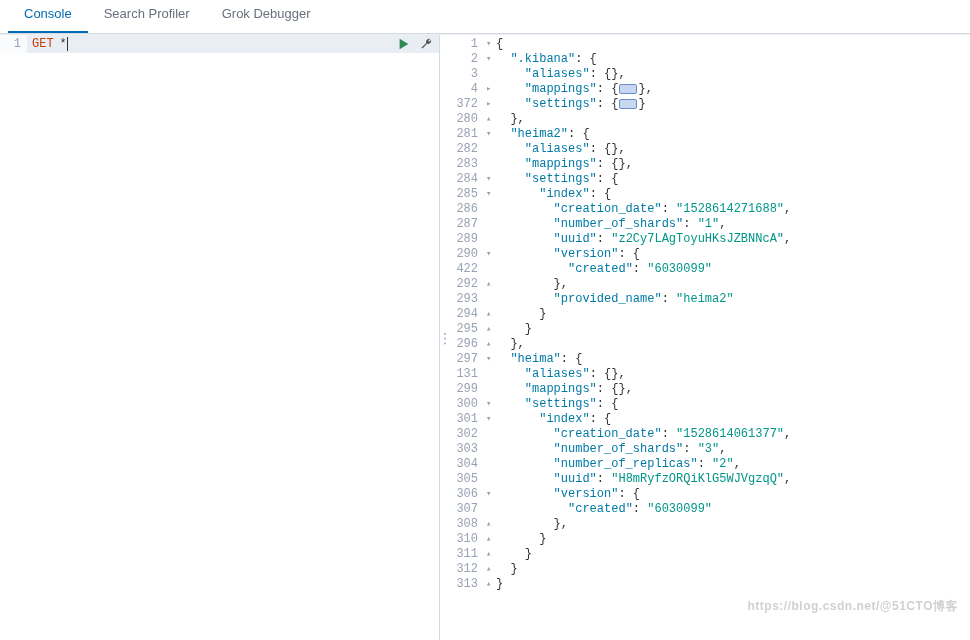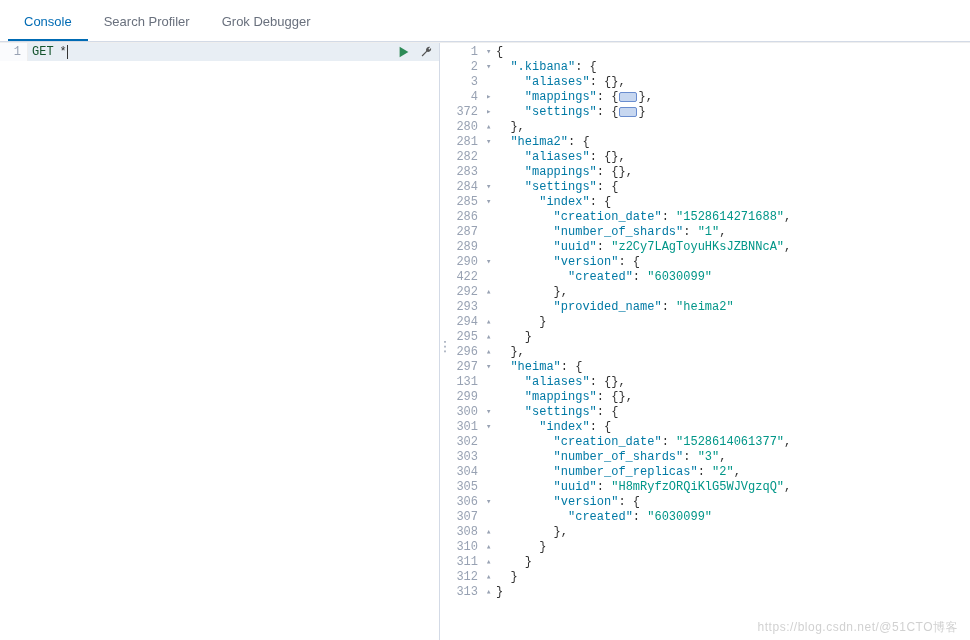--- a/index.html
+++ b/index.html
@@ -9,21 +9,21 @@
     color: #2d2d2d;
     background: #fff;
     width: 970px;
     height: 640px;
     overflow: hidden;
   }
   .tabs {
     display: flex;
     border-bottom: 1px solid #d3dae6;
     padding: 0 8px;
-    height: 42px;
+    height: 34px;
     align-items: flex-end;
   }
   .tab {
     padding: 8px 16px 10px 16px;
     color: #69707d;
     cursor: pointer;
     border-bottom: 2px solid transparent;
   }
   .tab.active {
     color: #006bb4;
@@ -73,21 +73,21 @@
     font-family: "SFMono-Regular", Consolas, "Liberation Mono", Menlo, monospace;
     font-size: 12px;
     line-height: 18px;
     background: #fafbfd;
     border-right: 1px solid #eee;
   }
   .req-method {
     font-family: "SFMono-Regular", Consolas, "Liberation Mono", Menlo, monospace;
     font-size: 12px;
     line-height: 18px;
-    color: #14532d;
+    color: #c2410c;
     padding-left: 4px;
   }
   .req-path {
     font-family: "SFMono-Regular", Consolas, "Liberation Mono", Menlo, monospace;
     font-size: 12px;
     line-height: 18px;
     padding-left: 6px;
     color: #333;
   }
   .caret {
@@ -138,25 +138,26 @@
     border: 1px solid #6a8dcf;
     border-radius: 2px;
     width: 18px;
     height: 10px;
     vertical-align: middle;
     margin: 0 1px;
   }
   .watermark {
     position: absolute;
     right: 12px;
-    bottom: 4px;
+    bottom: 25px;
     color: rgba(120,120,120,0.35);
     font-size: 12px;
     letter-spacing: .5px;
     pointer-events: none;
+    font-weight: bold;
   }
 </style>
 </head>
 <body>
 
 <div class="tabs" id="tabs-container">
     <div class="tab active">Console</div>
     <div class="tab">Search Profiler</div>
     <div class="tab">Grok Debugger</div>
   </div>

